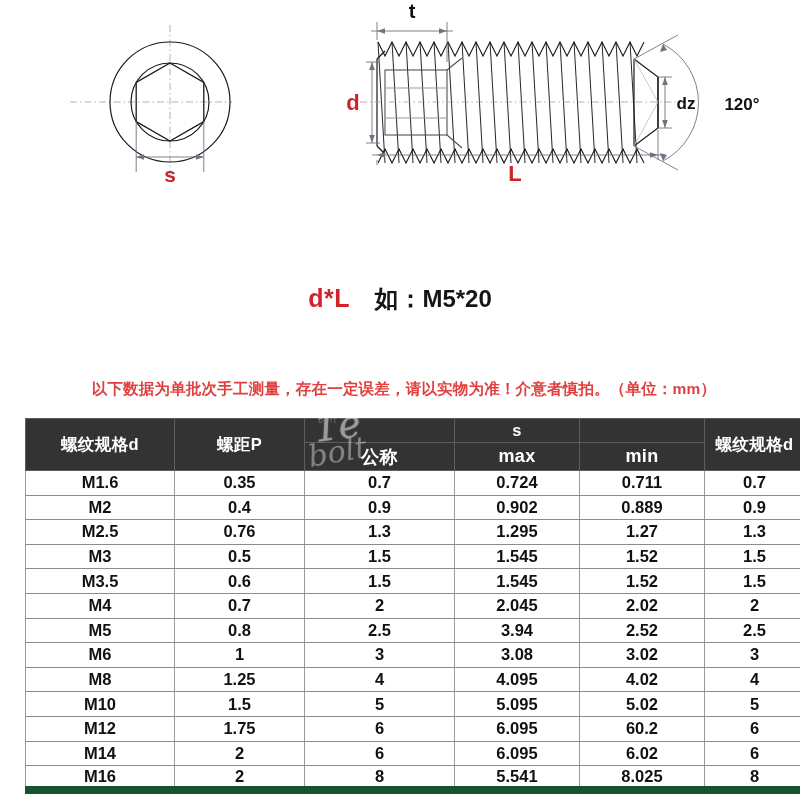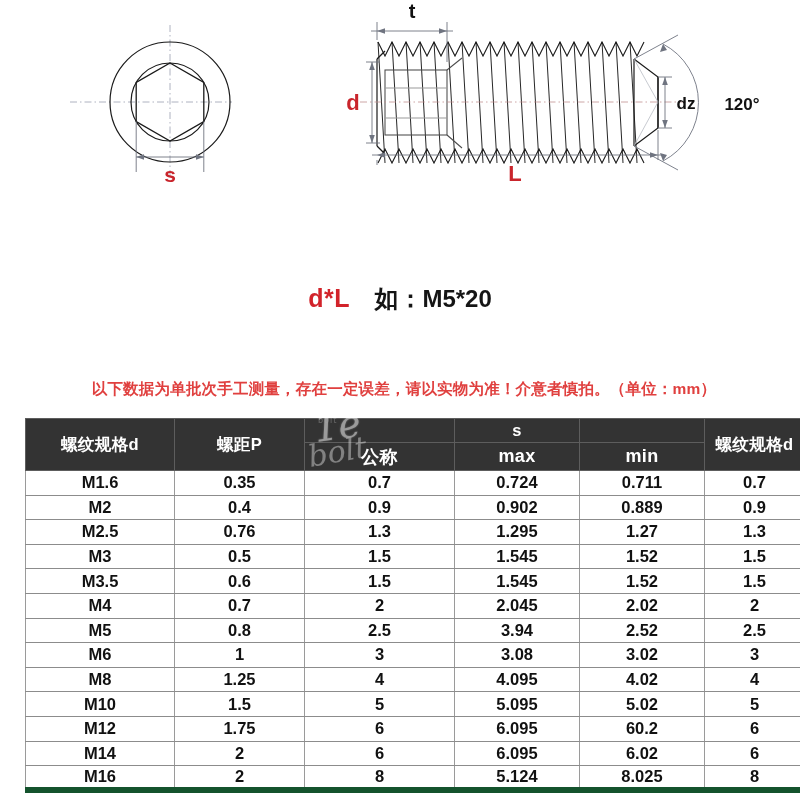--- a/index.html
+++ b/index.html
@@ -108,21 +108,21 @@
     vertical-align: middle;
     border-left: 1px solid #9a9a9a;
     border-right: 1px solid #9a9a9a;
     border-top: 1px solid #8c8c8c;
     border-bottom: 1px solid #8c8c8c;
     color: #111111;
     font-weight: bold;
     font-size: 16.5px;
     background: #fff;
   }
-  #spec-table tbody tr:last-child td { border-bottom: 6px solid #14532d; }
+  #spec-table tbody tr:last-child td { border-bottom: 8px solid #14532d; }
 
   
   #watermark {
     position: absolute;
     left: 304px; top: 398px;
     width: 180px; height: 70px;
     pointer-events: none;
     opacity: 0.55;
   }
   #watermark .wm-script {
@@ -423,21 +423,21 @@
           <td>2</td>
           <td>6</td>
           <td>6.095</td>
           <td>6.02</td>
           <td>6</td>
         </tr>
         <tr>
           <td>M16</td>
           <td>2</td>
           <td>8</td>
-          <td>5.124</td>
+          <td>5.541</td>
           <td>8.025</td>
           <td>8</td>
         </tr>
       </tbody>
   </table>
 
   <div id="watermark">
     <span class="wm-small">bolt</span>
     <span class="wm-script">1e</span>
     <span class="wm-tail">bolt</span>

